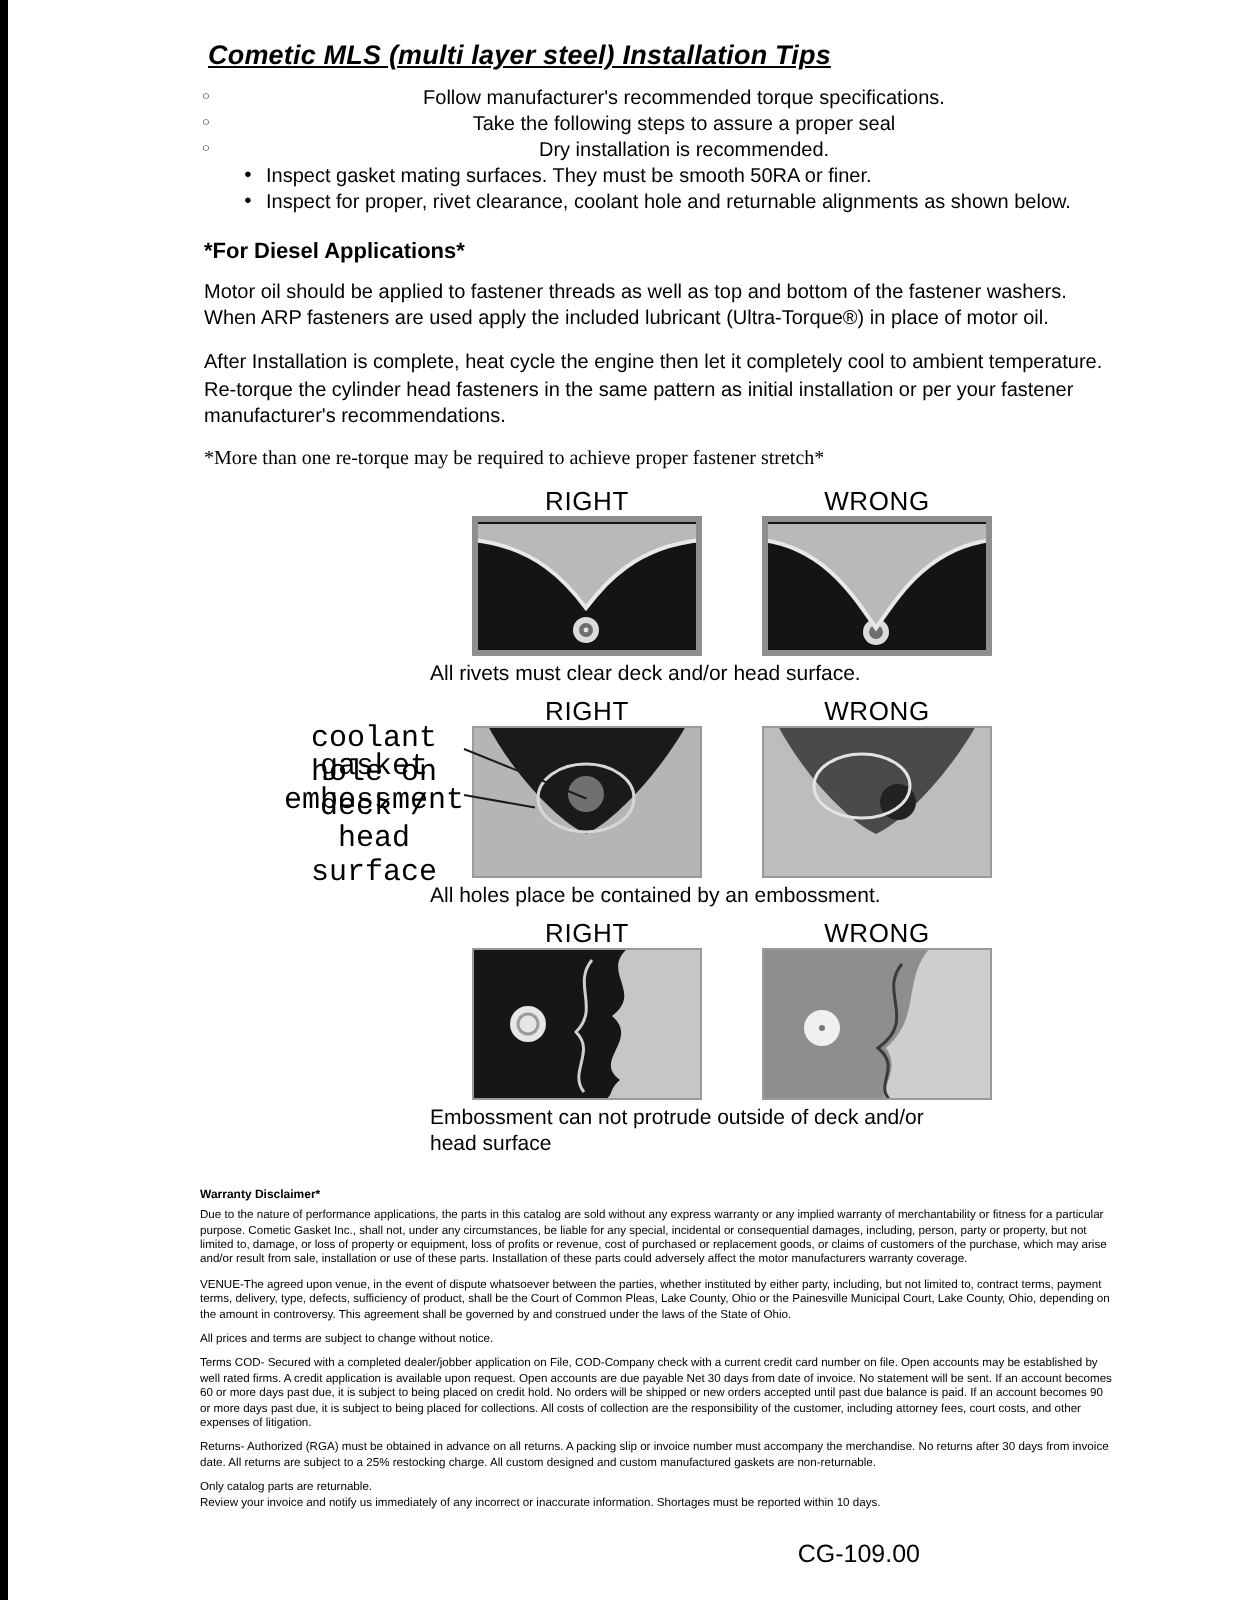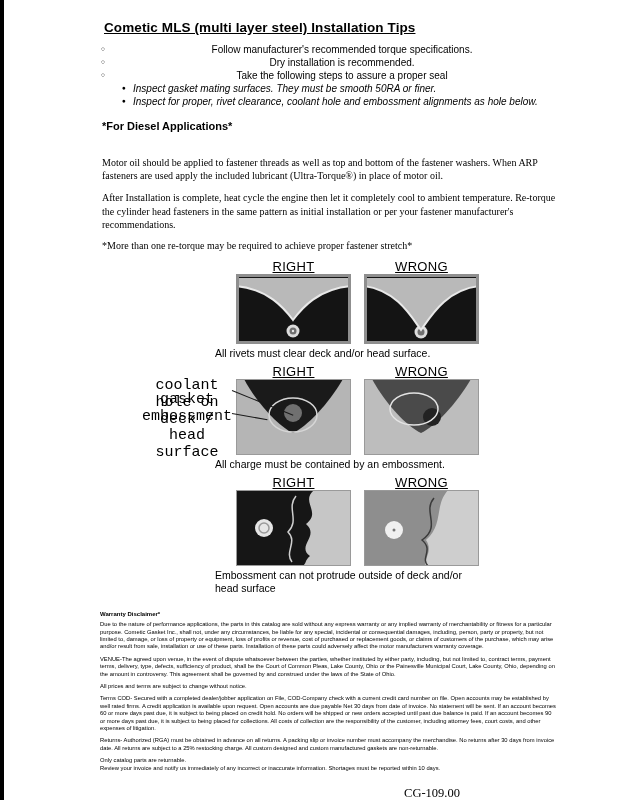--- a/index.html
+++ b/index.html
@@ -4,72 +4,72 @@
 <style>
   * { margin:0; padding:0; box-sizing:border-box; }
   html,body { background:#ffffff; }
   body {
     width:618px; height:800px; position:relative; overflow:hidden;
     font-family:"Liberation Sans", sans-serif; color:#000;
   }
   .edge-bar { position:absolute; left:0; top:0; width:4px; height:800px; background:#000; }
   .content { position:absolute; left:100px; top:20px; width:472px; }
 
-  .title { font-size:13.5px; font-weight:bold; text-decoration:underline; margin:0 0 9px 4px; letter-spacing:.1px; }
+  .title { font-size:13.5px; font-weight:bold; text-decoration:underline; margin:0 0 9px 4px; letter-spacing:.1px;font-style:italic; }
 
   .tips { list-style:none; font-size:10px;text-align:center; }
   .tips > li { padding-left:12px; position:relative; margin-bottom:2px; }
   .tips > li::before { content:"○"; position:absolute; left:1px; top:1px; font-size:6.5px; }
   .subtips { list-style:none; font-size:10px; margin-left:22px; margin-top:2px; }
-  .subtips li { padding-left:11px; position:relative; margin-bottom:2px;font-style:italic; }
+  .subtips li { padding-left:11px; position:relative; margin-bottom:2px; }
   .subtips li::before { content:"●"; position:absolute; left:0; top:1px; font-size:6.5px; }
 
-  .diesel-heading { font-size:11px; font-weight:bold; margin:13px 0 24px 2px; }
-  .para { font-size:10px; line-height:1.32; margin:0 0 9px 2px; width:456px;font-family:Liberation Serif, serif; }
+  .diesel-heading { font-size:11px; font-weight:bold; margin:13px 0 8px 2px; }
+  .para { font-size:10px; line-height:1.32; margin:0 0 9px 2px; width:456px; }
   .note { font-size:10px; margin:1px 0 8px 2px;font-family:Liberation Serif, serif; }
 
   .fig-row { position:relative; margin-top:5px; }
-  .fig-labels, .fig-panels { display:flex; gap:13px; margin-left:136px;text-decoration:underline; }
+  .fig-labels, .fig-panels { display:flex; gap:30px; margin-left:136px; }
   .fig-label { width:115px; text-align:center; font-size:13px; letter-spacing:.3px; }
   .panel { width:115px; }
   .panel svg { display:block; width:115px; }
   .fig-caption { margin-left:115px; font-size:10.5px; margin-top:3px; }
   .caption-narrow { width:252px; line-height:1.25; }
 
   .callout { position:absolute; font-size:15px; line-height:1.12; text-align:center; width:90px; left:42px;font-family:Liberation Mono, monospace; }
   .callout-line { position:absolute; height:1px; background:#1a1a1a; transform-origin:left center; }
   .line-hole { left:132px; top:26px; width:66px; transform:rotate(22deg); }
   .line-emboss { left:132px; top:49px; width:36px; transform:rotate(10deg); }
   .callout-hole { top:14px; }
   .callout-emboss { top:28px; }
 
   .warranty { margin-top:16px; width:458px; }
   .warranty-heading { font-size:6px; font-weight:bold; margin-bottom:4px; }
   .w-para { font-size:5.8px; line-height:1.28; margin-bottom:5px; }
   .w-para.tight { margin-bottom:0; }
 
-  .footer-code { font-size:12.5px; margin-top:14px; text-align:right; padding-right:112px;font-family:Liberation Serif, serif; }
+  .footer-code { font-size:12.5px; margin-top:14px; text-align:right; padding-right:112px; }
 </style>
 </head>
 <body>
 
 <div class="edge-bar"></div>
 
 <div class="content">
 
   <h1 class="title">Cometic MLS (multi layer steel) Installation Tips</h1>
 
   <ul class="tips">
     <li>Follow manufacturer's recommended torque specifications.</li>
+    <li>Take the following steps to assure a proper seal</li>
     <li>Dry installation is recommended.</li>
-    <li>Take the following steps to assure a proper seal</li>
   </ul>
   <ul class="subtips">
     <li>Inspect gasket mating surfaces.  They must be smooth 50RA or finer.</li>
-    <li>Inspect for proper, rivet clearance, coolant hole and embossment alignments as hole below.</li>
+    <li>Inspect for proper, rivet clearance, coolant hole and returnable alignments as shown below.</li>
   </ul>
 
   <div class="diesel-heading">*For Diesel Applications*</div>
   <p class="para">Motor oil should be applied to fastener threads as well as top and bottom of the fastener washers. When ARP fasteners are used apply the included lubricant (Ultra-Torque®) in place of motor oil.</p>
   <p class="para">After Installation is complete, heat cycle the engine then let it completely cool to ambient temperature. Re-torque the cylinder head fasteners in the same pattern as initial installation or per your fastener manufacturer's recommendations.</p>
   <p class="note">*More than one re-torque may be required to achieve proper fastener stretch*</p>
 
   <div class="fig-row">
     <div class="fig-labels">
       <span class="fig-label">RIGHT</span>
@@ -123,21 +123,21 @@
           <circle cx="68" cy="38" r="9" fill="#222222"></circle>
           <ellipse cx="50" cy="30" rx="24" ry="16" fill="none" stroke="#e3e3e3" stroke-width="1.5"></ellipse>
           <rect x="0.5" y="0.5" width="114" height="75" fill="none" stroke="#9a9a9a" stroke-width="1"></rect>
         </svg>
       </div>
     </div>
     <div class="callout callout-hole">coolant hole on deck / head surface</div>
     <div class="callout-line line-hole"></div>
     <div class="callout callout-emboss">gasket embossment</div>
     <div class="callout-line line-emboss"></div>
-    <div class="fig-caption">All charge must be contained by an embossment.</div>
+    <div class="fig-caption">All holes place be contained by an embossment.</div>
   </div>
 
   <div class="fig-row">
     <div class="fig-labels">
       <span class="fig-label">RIGHT</span>
       <span class="fig-label">WRONG</span>
     </div>
     <div class="fig-panels">
       <div class="panel">
         <svg viewBox="0 0 115 76">

